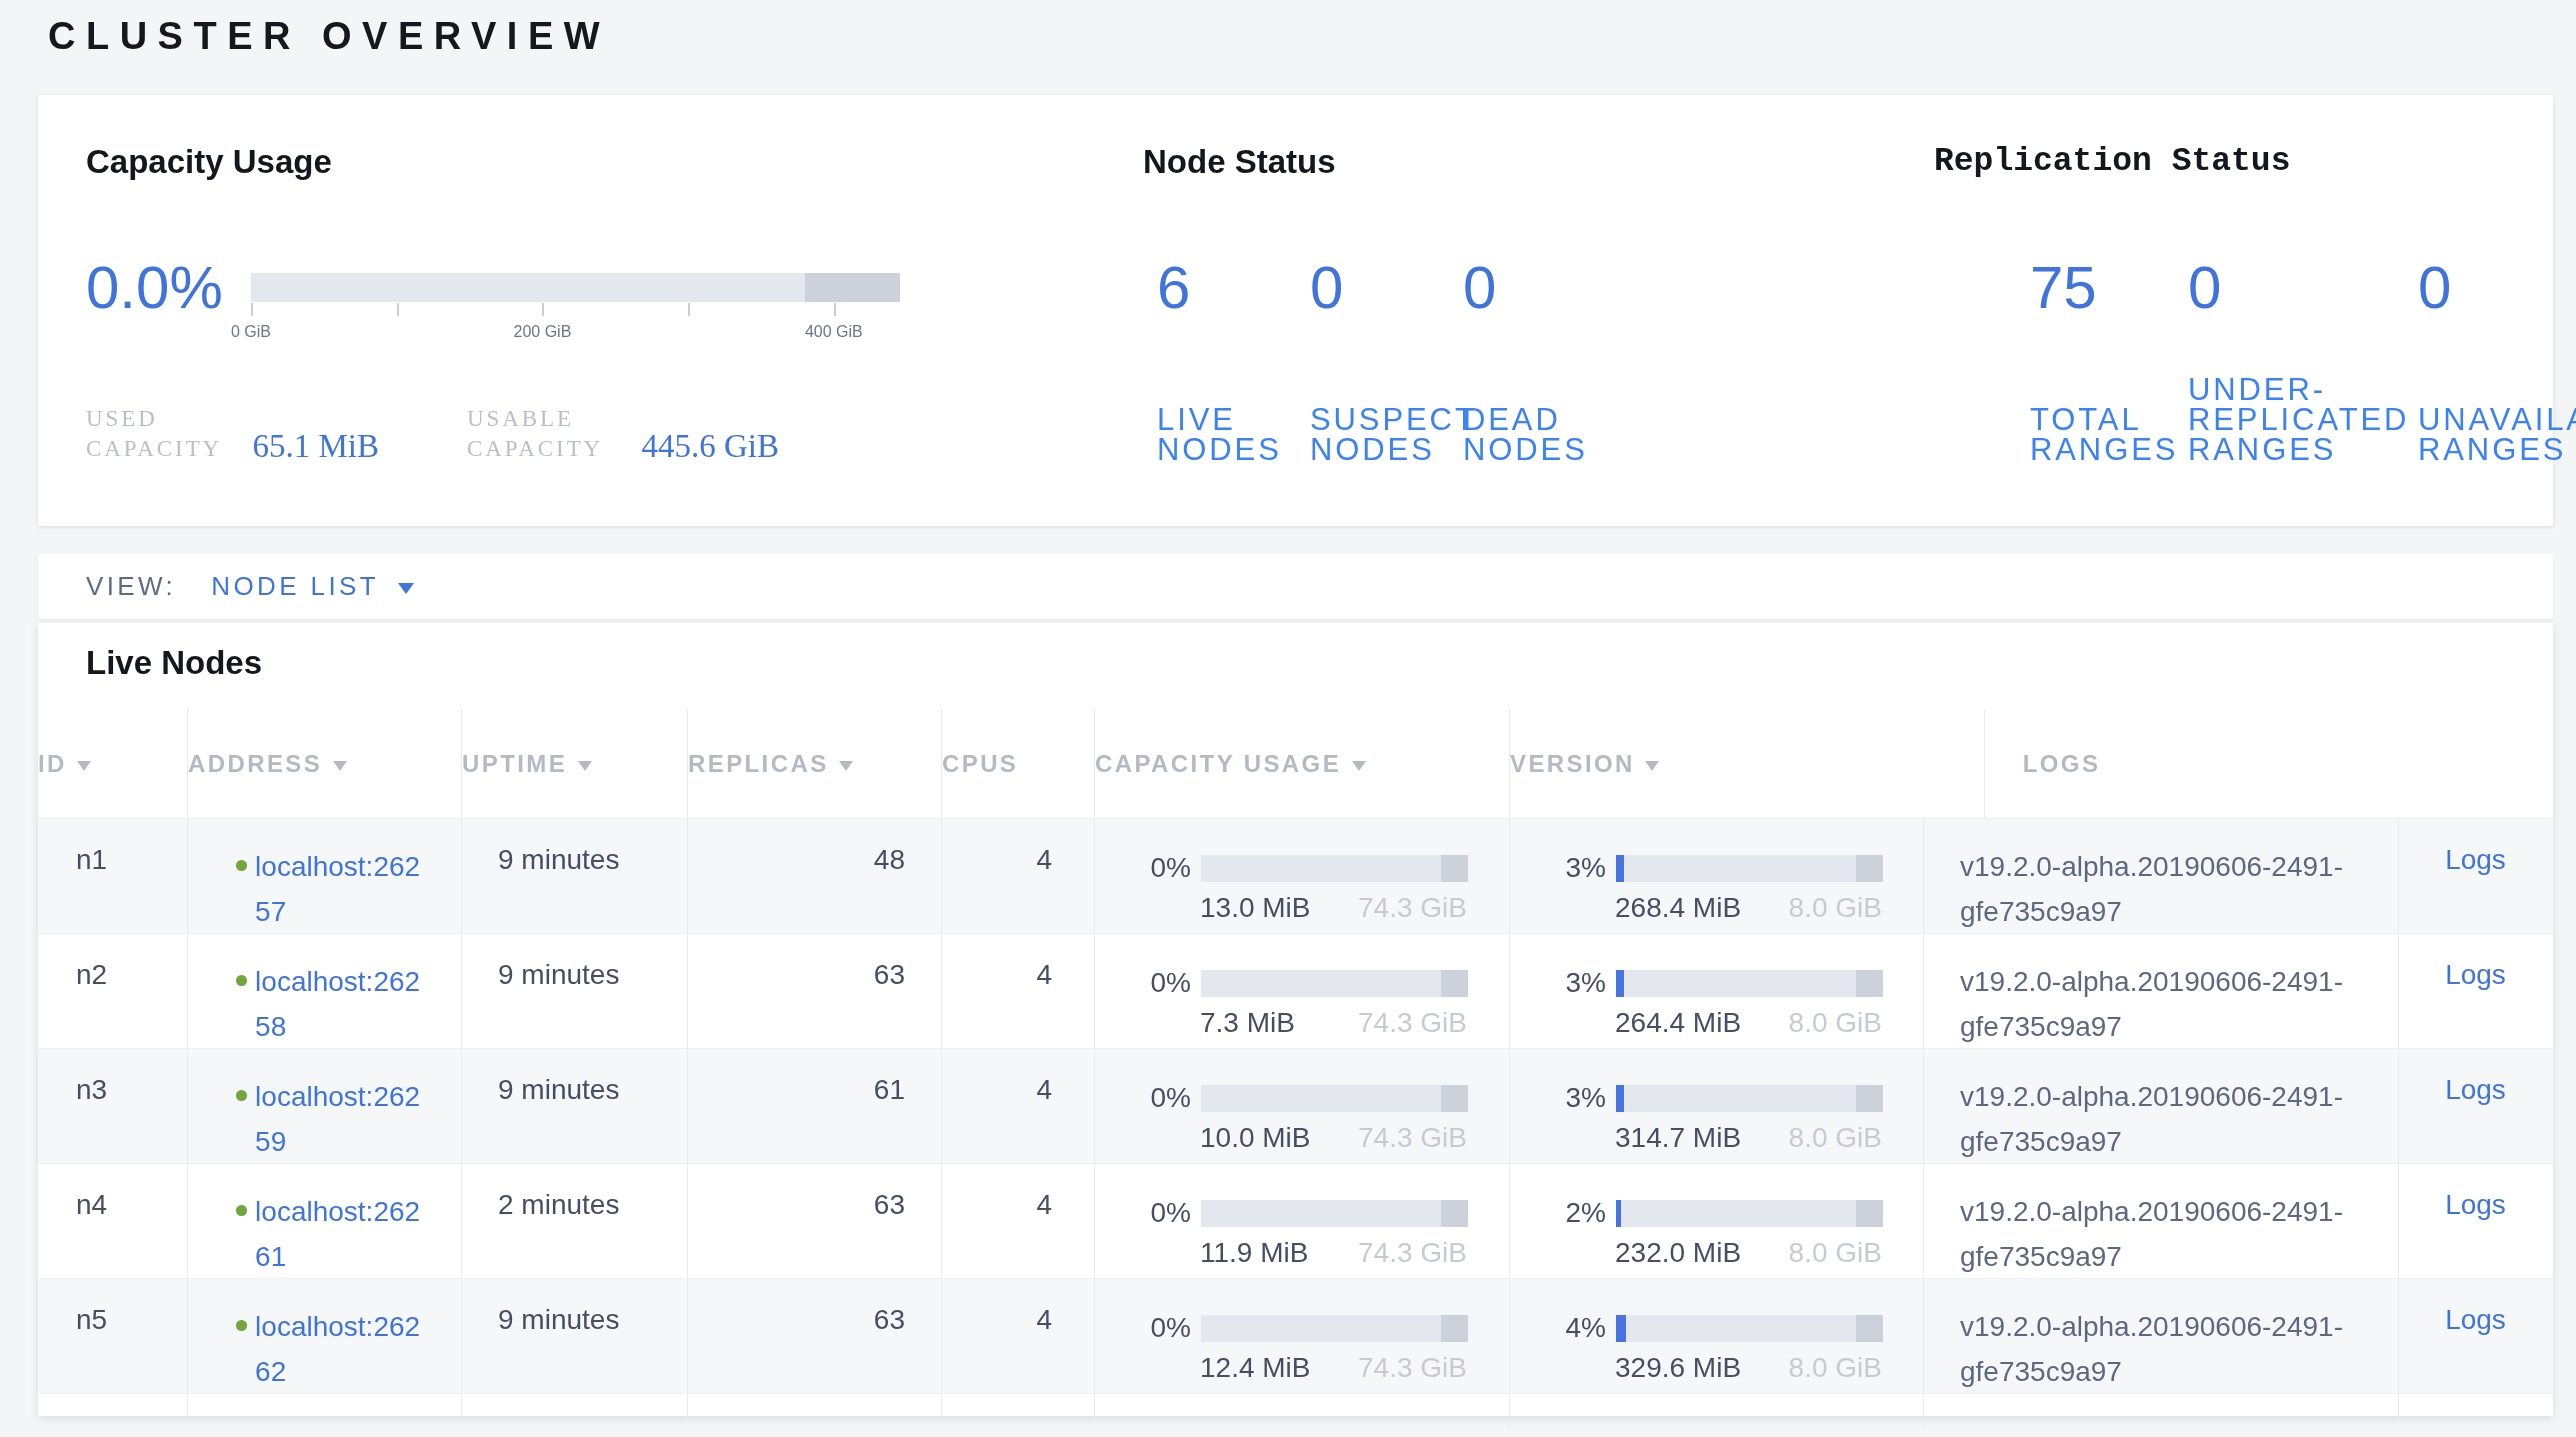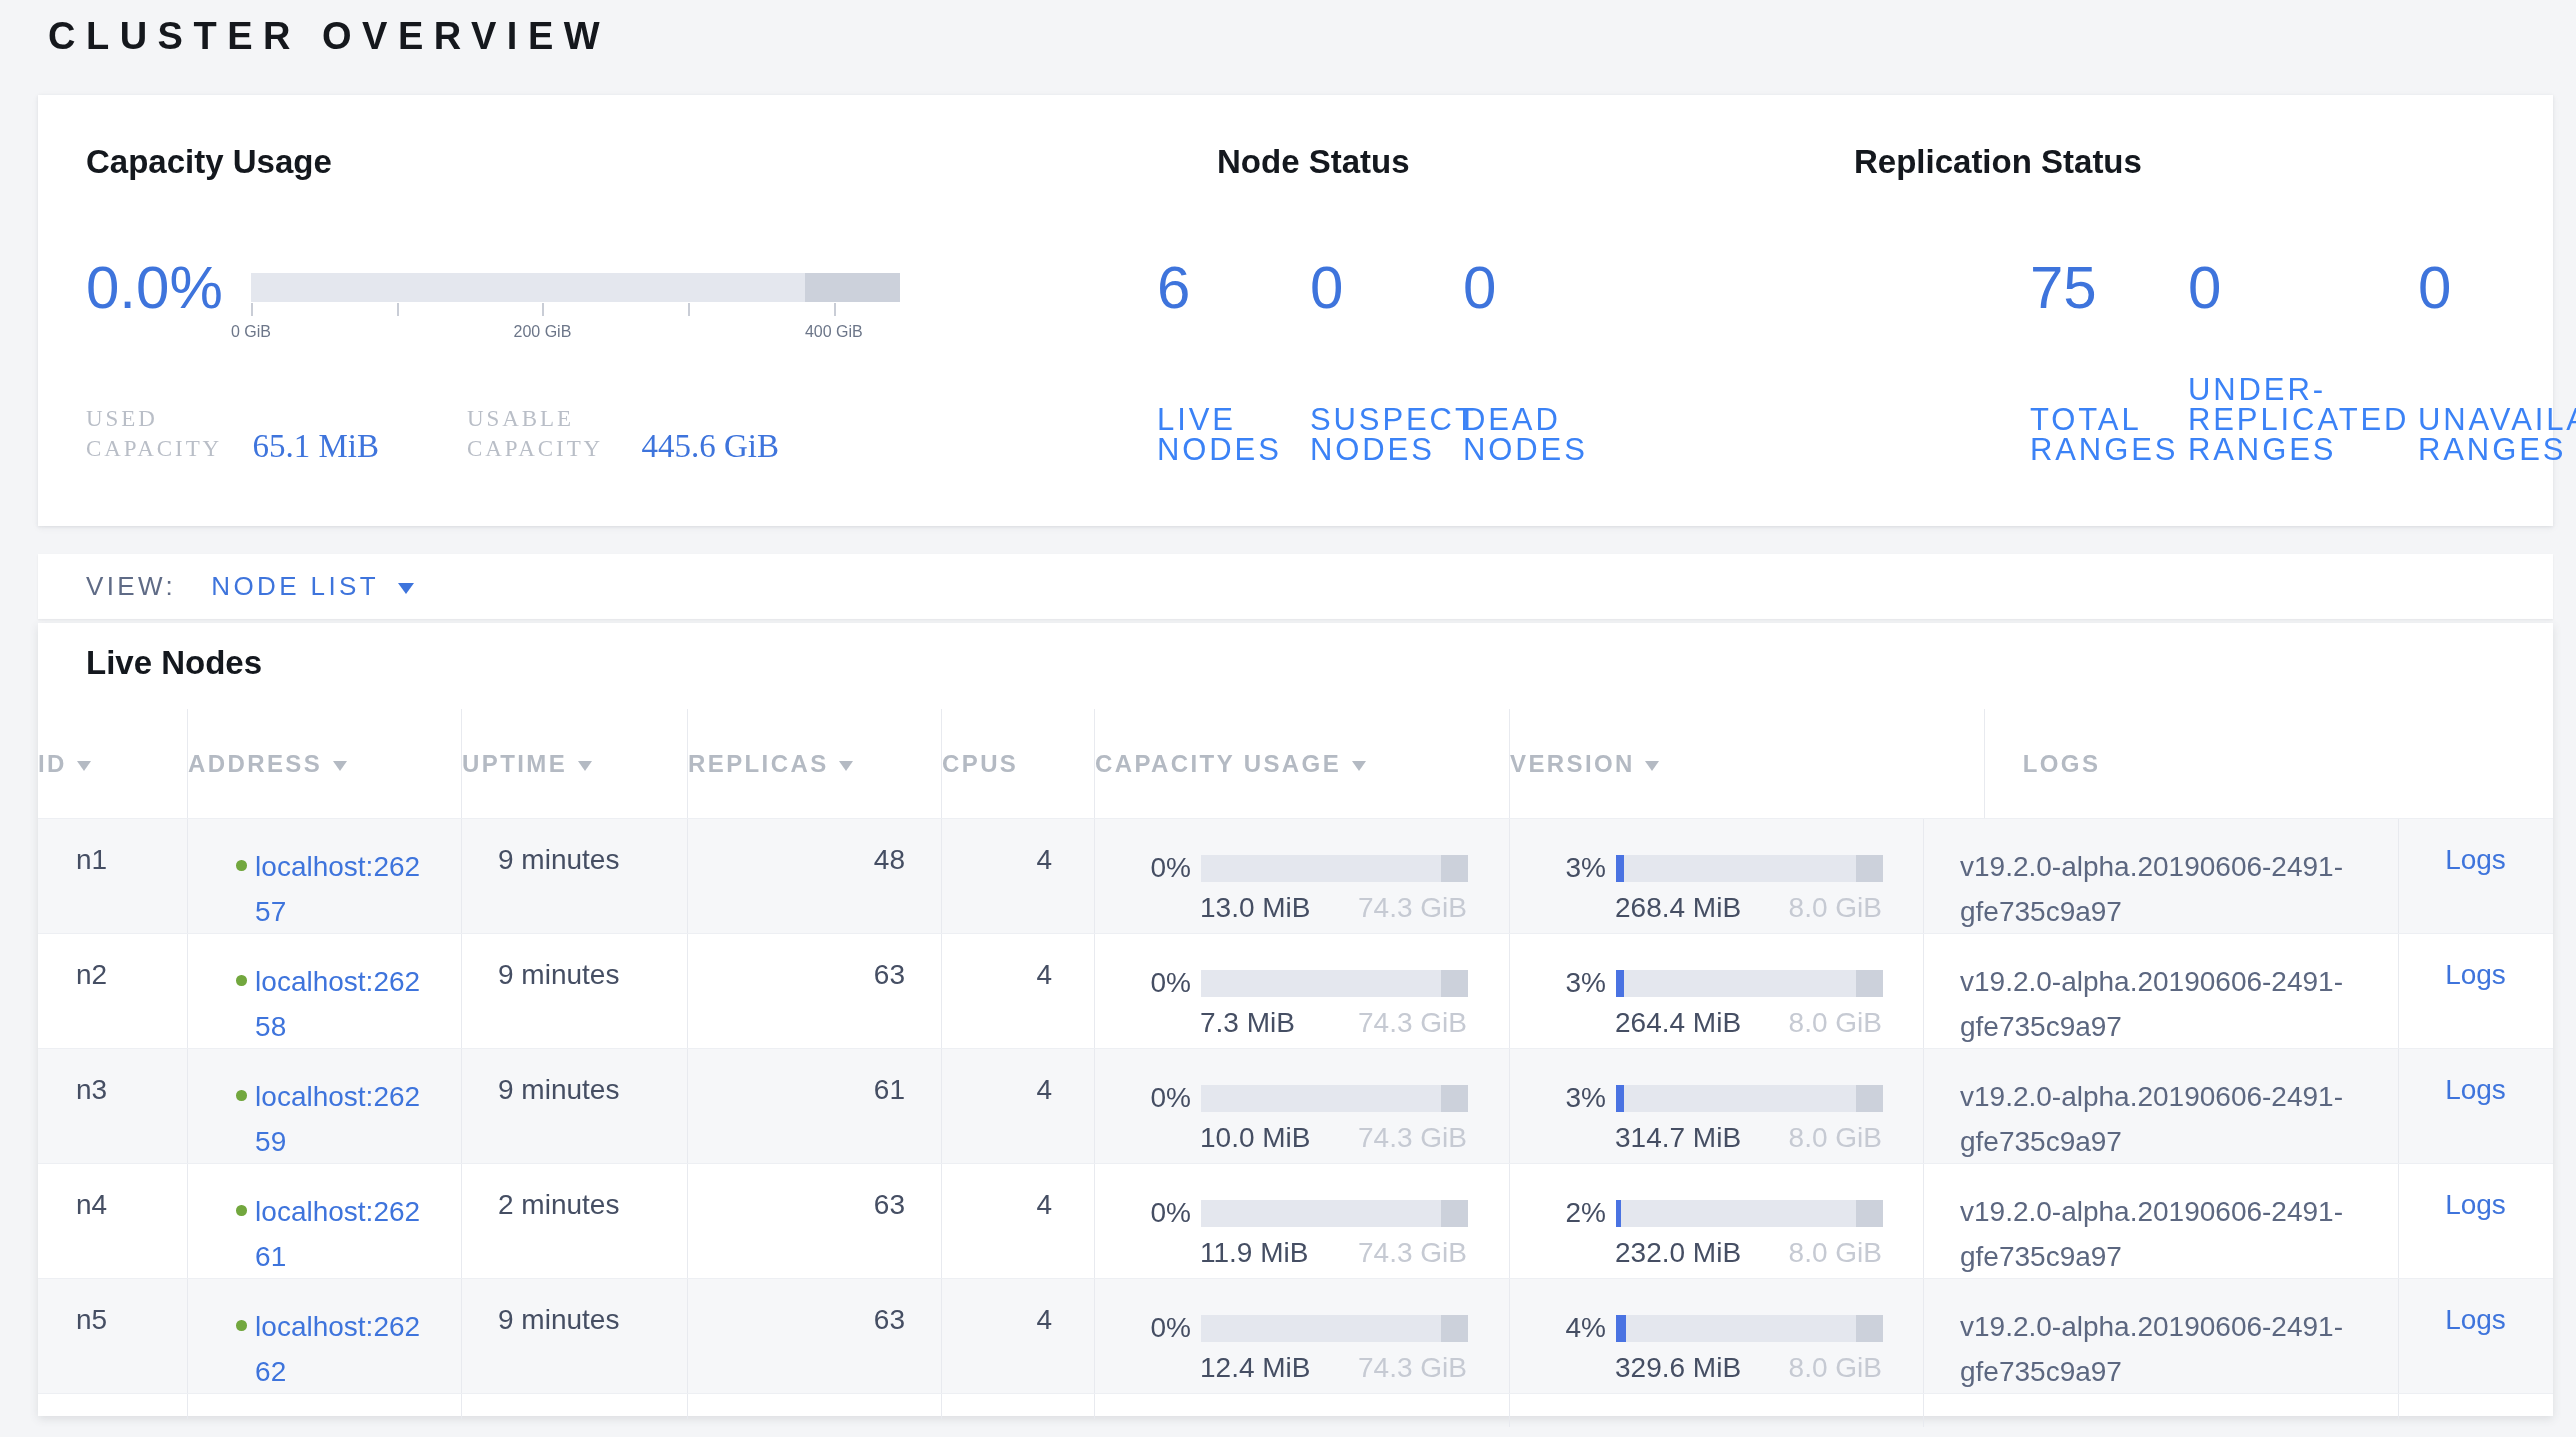--- a/index.html
+++ b/index.html
@@ -21,22 +21,22 @@
   .summary-card {
     position:absolute; left:38px; top:95px; width:2515px; height:431px;
     background:#fff;
     box-shadow:0 1px 2.9px rgba(60,66,80,0.10), 0 1.9px 7.7px rgba(60,66,80,0.05);
   }
   .sec-heading {
     position:absolute; top:48px;
     font-size:33px; font-weight:700; color:#14181e;
   }
   .cap-heading { left:48px; }
-  .node-heading { left:1179px; }
-  .repl-heading { left:1816px; }
+  .node-heading { left:1105px; }
+  .repl-heading { left:1896px;font-family:Liberation Mono, monospace; }
 
   .cap-percent {
     position:absolute; left:48px; top:163px;
     font-size:60px; font-weight:500; color:#3e74dc; line-height:1;
   }
   .cap-meter {
     position:absolute; left:213px; top:178px; width:649px; height:29px;
     background:#e4e7ee;
   }
   .cap-meter .meter-dark {

